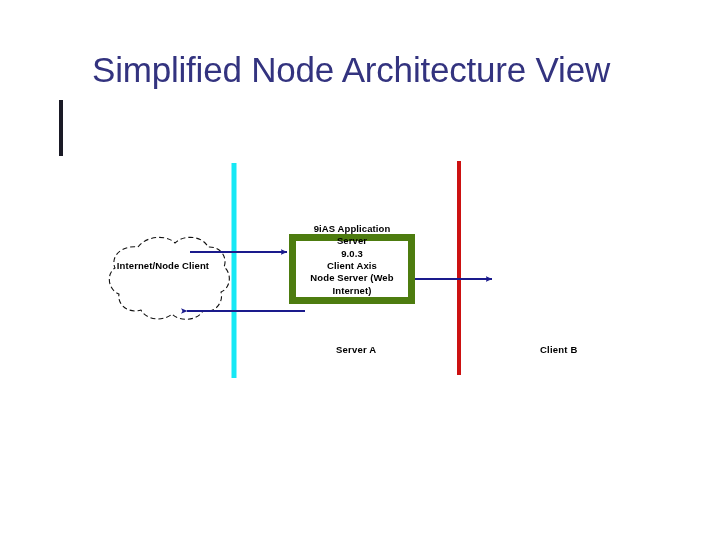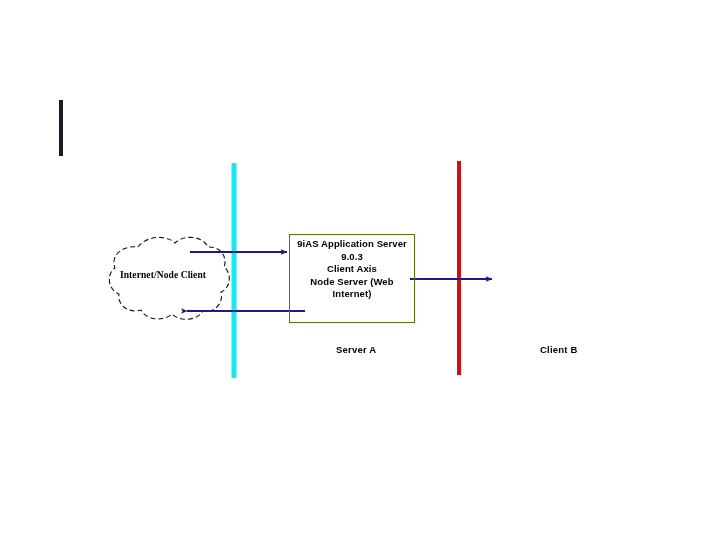--- a/index.html
+++ b/index.html
@@ -76,22 +76,22 @@
     line-height: 12.4px;
     font-weight: bold;
     color: #000000;
     letter-spacing: 0.1px;
   }
 
   #box-app-server {
     left: 289px;
     top: 234px;
     width: 126px;
-    height: 89px;
-    border: 1px solid #4d7c0f;
+    height: 70px;
+    border: 7px solid #4d7c0f;
     padding: 0 6px;
   }
   #box-app-server .box-text {
     position: relative;
     top: -9px;
   }
 
   #box-db {
     left: 494px;
     top: 234px;
@@ -106,48 +106,48 @@
   #box-db .box-text {
     position: relative;
     top: -5px;
     left: 6px;
   }
 
   
   #cloud-label {
     position: absolute;
     left: 100px;
-    top: 270px;
+    top: 260px;
     width: 126px;
     text-align: center;
     font-size: 9.5px;
     font-weight: bold;
     color: #000000;
     letter-spacing: 0.1px;
-    font-family: Liberation Serif, serif;
   }
 
   
   .server-caption {
     position: absolute;
     font-size: 9.5px;
     font-weight: bold;
     color: #000000;
     letter-spacing: 0.2px;
     white-space: nowrap;
   }
   #caption-server-a { left: 336px; top: 344px; text-align: center; }
   #caption-server-b { left: 540px; top: 344px; }
 </style>
 </head>
 <body>
 
 <div id="slide">
 
   <div id="title-bullet"></div>
+  <div id="slide-title">Simplified Node Architecture View</div>
 
   <div id="diagram">
 
     <svg viewBox="0 0 720 540" xmlns="http://www.w3.org/2000/svg" aria-hidden="true">
       <defs>
         <marker id="arrow-r" markerWidth="7" markerHeight="7" refX="6.4" refY="3.1" orient="auto" markerUnits="userSpaceOnUse">
           <path d="M0,0.3 L6.6,3.1 L0,5.9 L1.5,3.1 Z" fill="#1a1a8c"></path>
         </marker>
         <marker id="arrow-l" markerWidth="7" markerHeight="7" refX="0.6" refY="3.1" orient="auto" markerUnits="userSpaceOnUse">
           <path d="M6.6,0.3 L0,3.1 L6.6,5.9 L5.1,3.1 Z" fill="#1a1a8c"></path>

